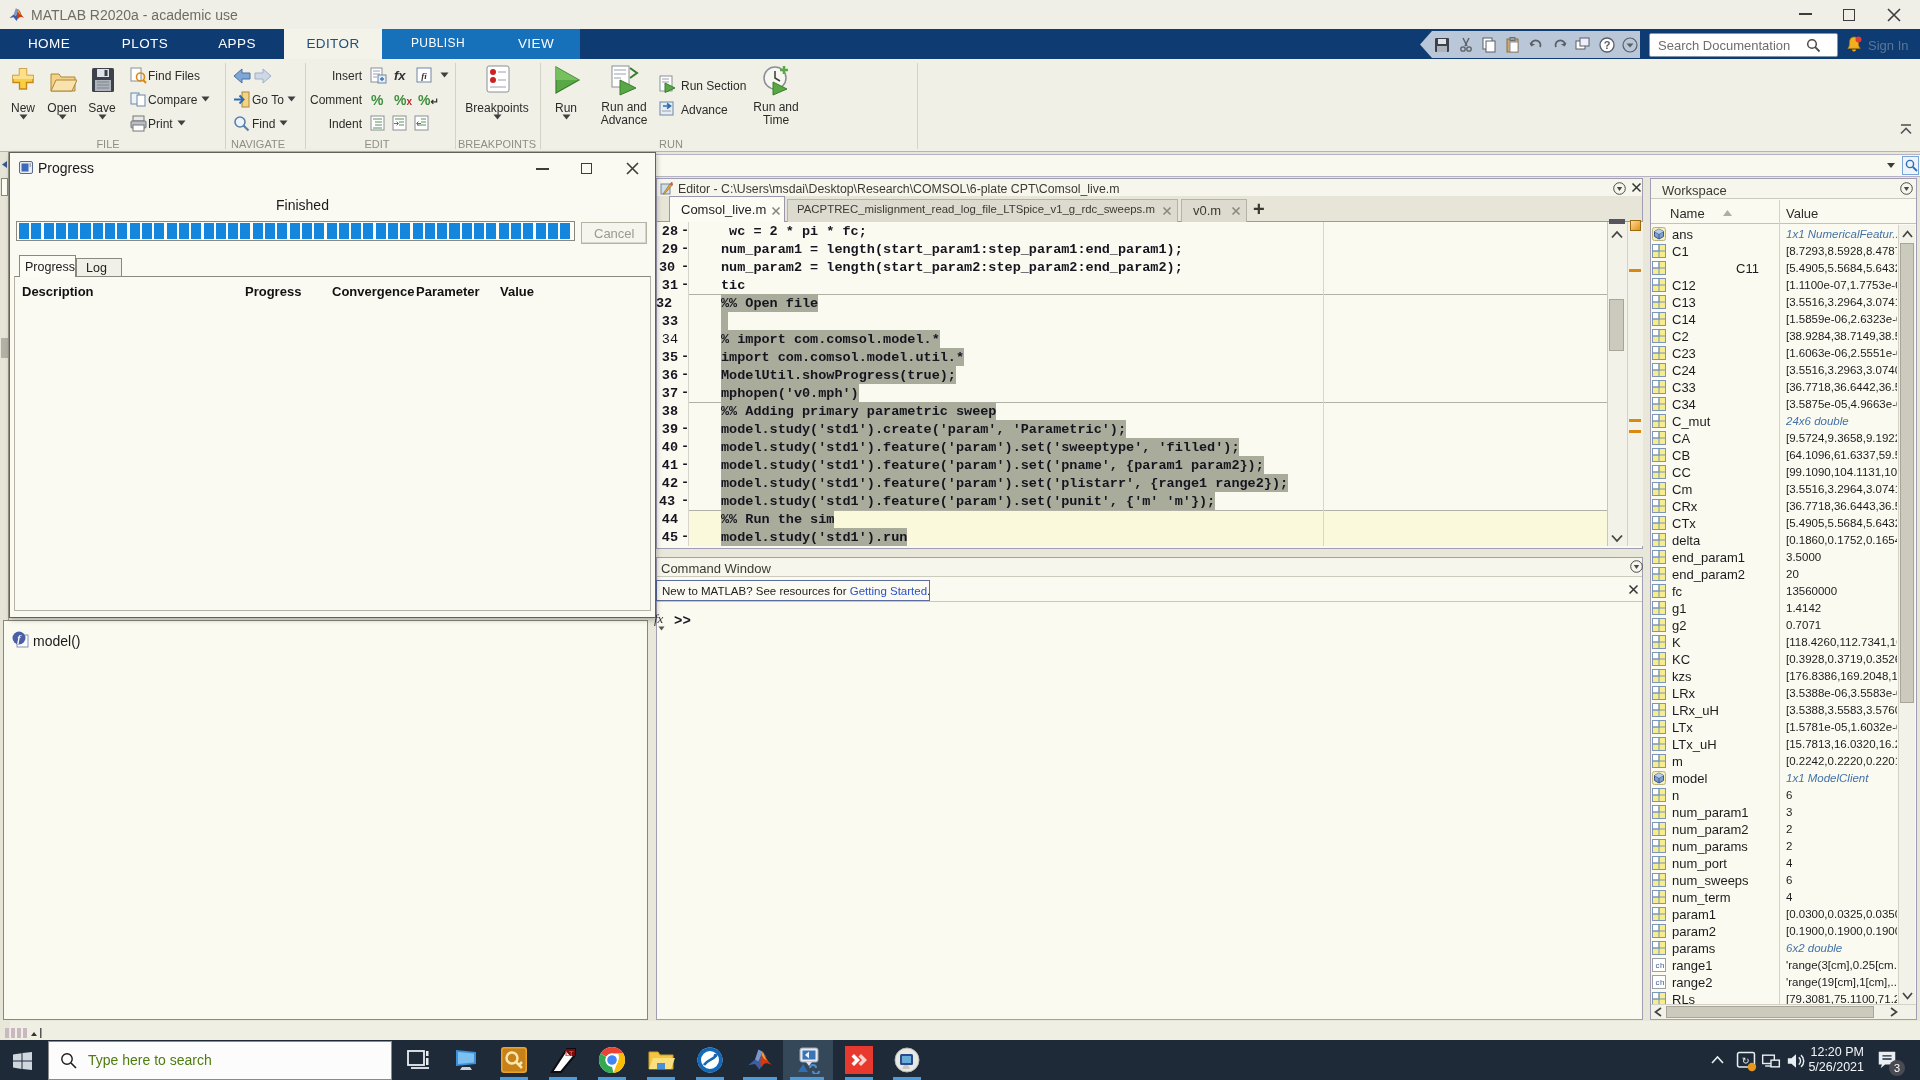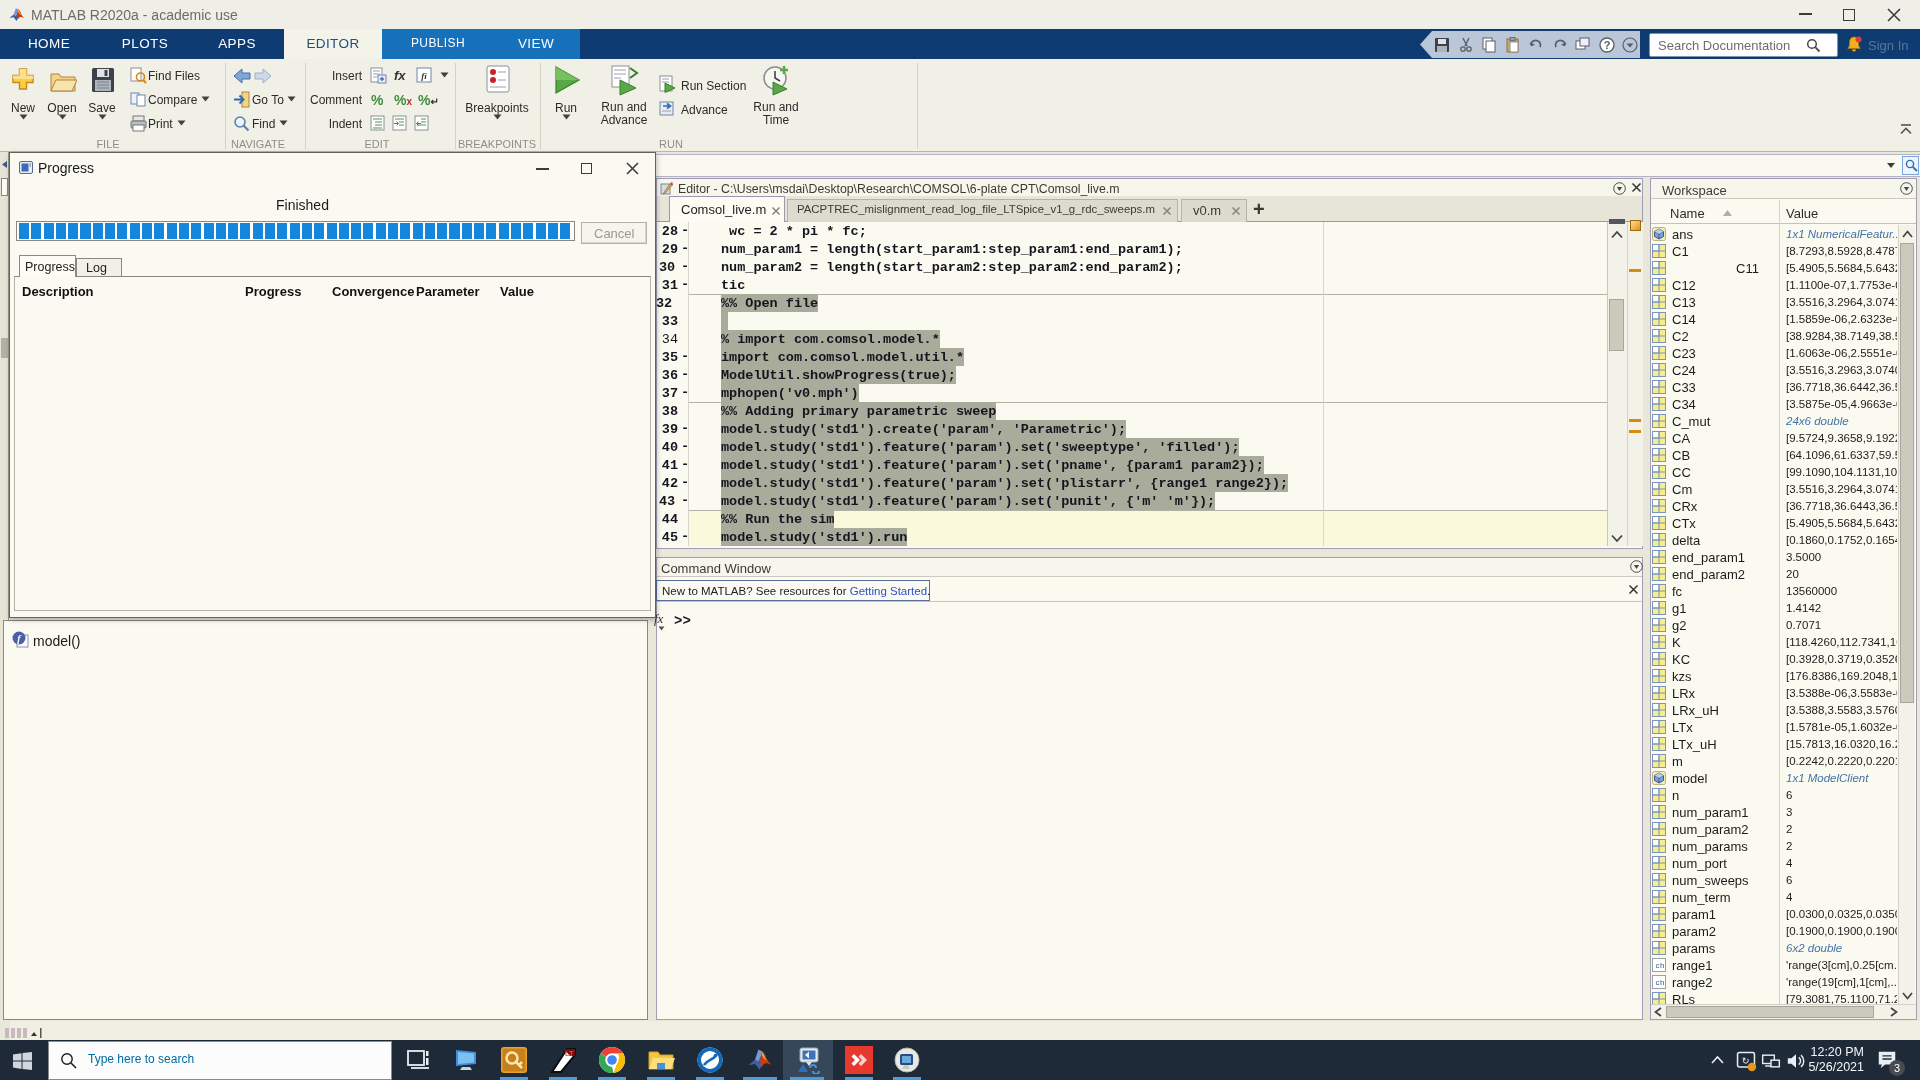--- a/index.html
+++ b/index.html
@@ -798,21 +798,21 @@
     <path d="M0 2.5 L8.5 1.2 L8.5 8.6 L0 8.6 Z" fill="#cfd6dd"></path>
     <path d="M9.5 1 L19 0 L19 8.6 L9.5 8.6 Z" fill="#cfd6dd"></path>
     <path d="M0 9.6 L8.5 9.6 L8.5 16.9 L0 15.6 Z" fill="#cfd6dd"></path>
     <path d="M9.5 9.6 L19 9.6 L19 18 L9.5 17 Z" fill="#cfd6dd"></path>
   </svg>
 <div class="a" style="left:48px;top:1041px;width:344px;height:39px;background:#fcfcfc;border:1px solid #8a8a8a"></div>
 <svg class="a" style="left:60px;top:1052px;" width="17" height="17" viewBox="0 0 17 17">
     <circle cx="7" cy="7" r="5.2" fill="none" stroke="#1a1a1a" stroke-width="1.4"></circle>
     <path d="M11 11 L16 16" stroke="#1a1a1a" stroke-width="1.6"></path>
   </svg>
-<div class="a" style="left:88px;top:1052px;font-size:12px;color:#0369a1">Type here to search</div>
+<div class="a" style="left:88px;top:1052px;font-size:14px;color:#4d7c0f">Type here to search</div>
 <svg class="a" style="left:405px;top:1046px;" width="28" height="28" viewBox="0 0 28 28">
     <rect x="3" y="5" width="16" height="14" fill="none" stroke="#e8eef2" stroke-width="1.8"></rect>
     <rect x="21" y="5" width="2.5" height="5" fill="#e8eef2"></rect>
     <rect x="21" y="12" width="2.5" height="7" fill="#e8eef2"></rect>
     <path d="M6 22 H24" stroke="#e8eef2" stroke-width="1.8"></path>
   </svg>
 <svg class="a" style="left:452px;top:1046px;" width="28" height="28" viewBox="0 0 28 28">
     <path d="M4 4 L24 6 L24 18 L4 20 Z" fill="#3f8fd8"></path>
     <path d="M6 6 L22 7.5 L22 16.5 L6 18 Z" fill="#7cc0f0"></path>
     <path d="M10 21 L18 21 L20 24 L8 24 Z" fill="#c8d4de"></path>

